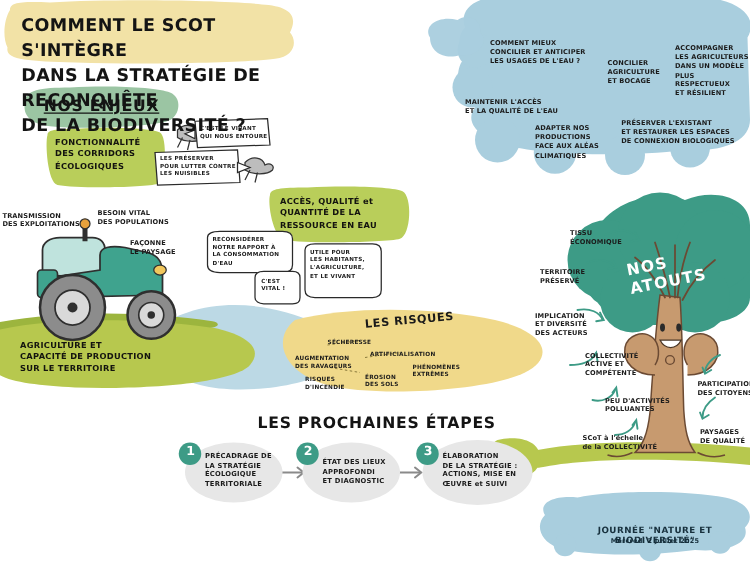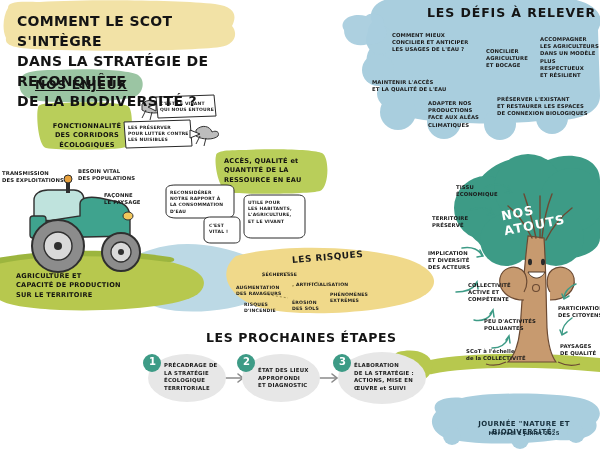--- a/index.html
+++ b/index.html
@@ -171,21 +171,21 @@
     <circle cx="246" cy="363" r="9" fill="#3d9b86"></circle>
     <circle cx="342" cy="363" r="9" fill="#3d9b86"></circle>
   </svg>
 
   <div class="txt title" style="left:17px;top:12px;width:215px;">COMMENT LE SCOT S'INTÈGRE
 DANS LA STRATÉGIE DE RECONQUÊTE
 DE LA BIODIVERSITÉ ?</div>
 
   <div class="txt sect" style="left:35px;top:78px;text-decoration:underline;">NOS ENJEUX</div>
 
-  <div class="txt banner-t" style="left:44px;top:122px;width:86px;text-align:center;">FONCTIONNALITÉ
+  <div class="txt banner-t" style="left:44px;top:110px;width:86px;">FONCTIONNALITÉ
 DES CORRIDORS
 ÉCOLOGIQUES</div>
   <div class="txt banner-t" style="left:224px;top:157px;width:104px;">ACCÈS, QUALITÉ et
 QUANTITÉ DE LA
 RESSOURCE EN EAU</div>
   <div class="txt banner-t" style="left:16px;top:272px;width:148px;">AGRICULTURE ET
 CAPACITÉ DE PRODUCTION
 SUR LE TERRITOIRE</div>
 
   <div class="txt small" style="left:2px;top:170px;width:64px;">TRANSMISSION
@@ -215,21 +215,20 @@
   <div class="txt tiny" style="left:296px;top:282px;width:60px;">ARTIFICIALISATION</div>
   <div class="txt tiny" style="left:236px;top:285px;width:56px;">AUGMENTATION
 DES RAVAGEURS</div>
   <div class="txt tiny" style="left:330px;top:292px;width:52px;">PHÉNOMÈNES
 EXTRÊMES</div>
   <div class="txt tiny" style="left:244px;top:302px;width:46px;">RISQUES
 D'INCENDIE</div>
   <div class="txt tiny" style="left:292px;top:300px;width:44px;">ÉROSION
 DES SOLS</div>
 
-  <div class="txt sect" style="left:427px;top:6px;letter-spacing:.9px;">LES DÉFIS À RELEVER</div>
   <div class="txt small" style="left:392px;top:32px;width:96px;">COMMENT MIEUX
 CONCILIER ET ANTICIPER
 LES USAGES DE L'EAU ?</div>
   <div class="txt small" style="left:486px;top:48px;width:58px;">CONCILIER
 AGRICULTURE
 ET BOCAGE</div>
   <div class="txt small" style="left:540px;top:36px;width:60px;">ACCOMPAGNER
 LES AGRICULTEURS
 DANS UN MODÈLE
 PLUS RESPECTUEUX

